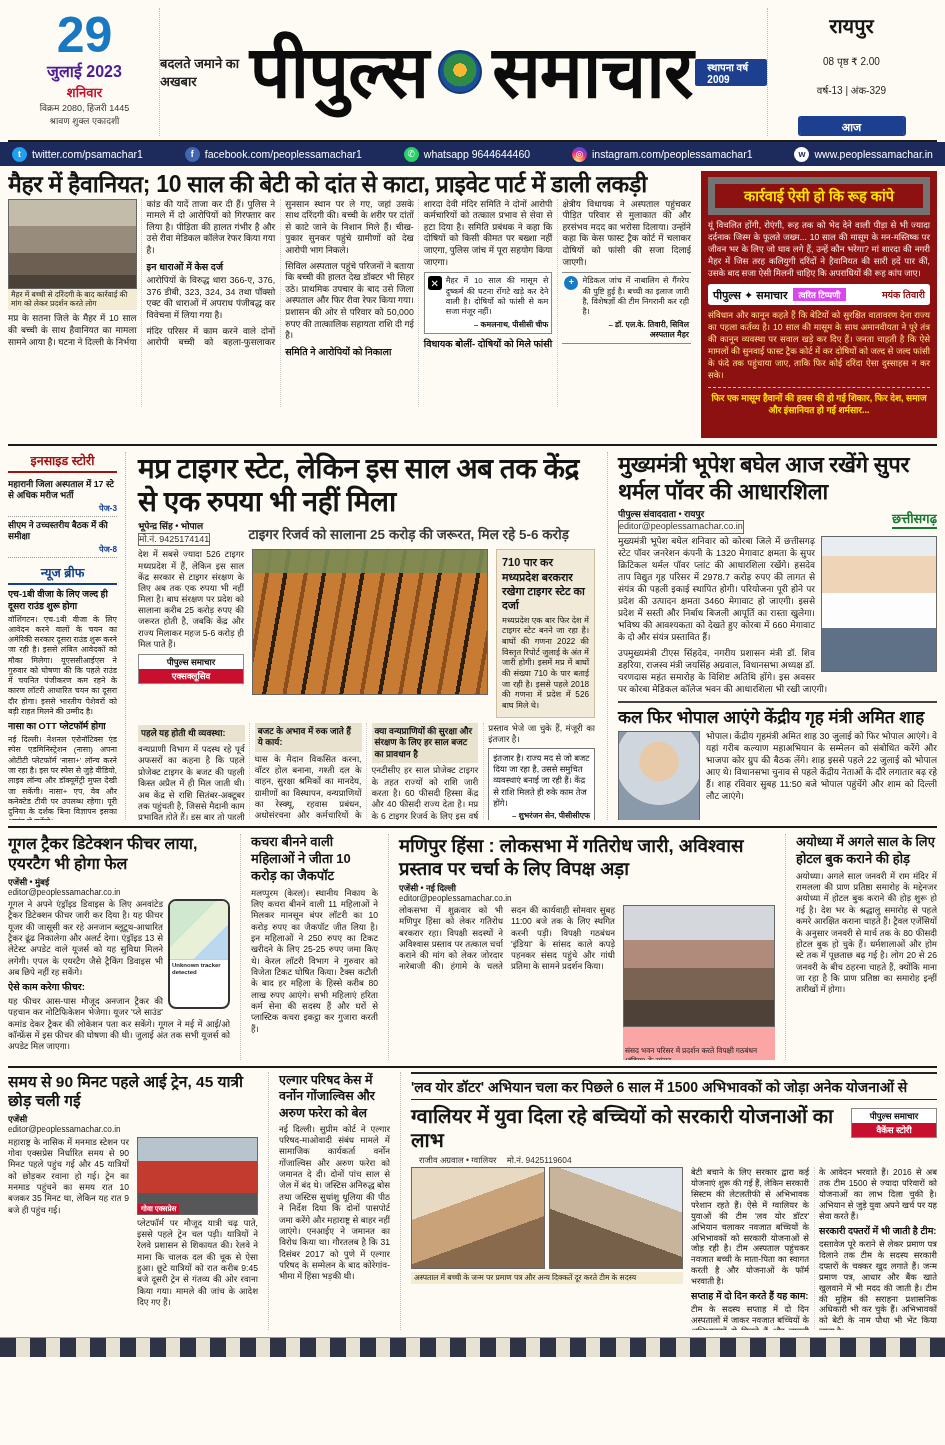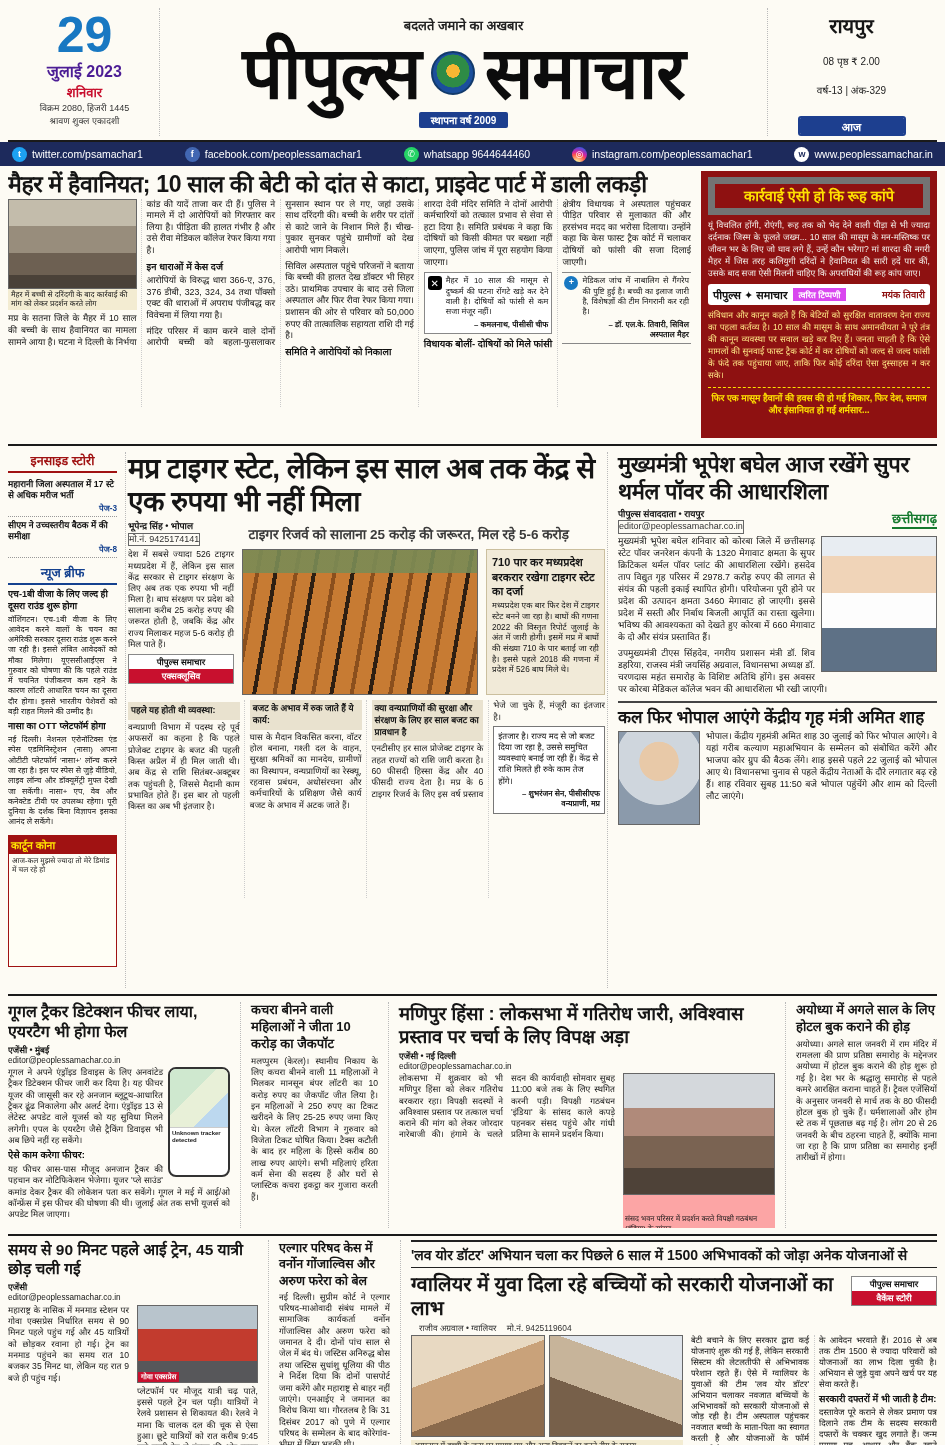--- a/index.html
+++ b/index.html
@@ -7,21 +7,21 @@
   .page{width:945px;height:1445px;margin:0 auto;background:#fdfbf4;color:#151515;
         font-family:"Liberation Sans","DejaVu Sans",sans-serif;padding:4px 8px 0;overflow:hidden;position:relative}
   p{text-align:justify}
   
   .masthead{display:flex;height:138px;border-bottom:2px solid #1a1a1a;padding:4px 2px}
   .m-left{width:150px;display:flex;flex-direction:column;align-items:center;border-right:1px dotted #bbb;padding-top:2px}
   .d-day{font-size:50px;font-weight:800;color:#1878c2;line-height:1}
   .d-month{font-size:16px;font-weight:700;color:#4c1d95}
   .d-week{font-size:13px;font-weight:700;color:#c8102e;margin:1px 0}
   .d-cal{font-size:9px;color:#333;text-align:center;line-height:1.4}
-  .m-center{flex:1;display:flex;flex-direction:column;align-items:center;justify-content:center;gap:3px}
+  .m-center{flex:1;display:flex;flex-direction:row;align-items:center;justify-content:center;gap:3px}
   .tagline{font-size:13px;font-weight:700;color:#222}
   .title-row{display:flex;align-items:center;gap:10px}
   .paper-title{font-size:72px;font-weight:800;letter-spacing:-1px;color:#0c0c0c;line-height:1}
   .logo{width:44px;height:44px;border-radius:50%;border:2px solid #123a6b;
         background:radial-gradient(circle at 50% 45%,#f7b733 0 22%,#2e8b46 23% 55%,#1b4f9c 56% 100%)}
   .est{font-size:10px;font-weight:700;color:#fff;background:#1d3f8f;padding:1px 12px;border-radius:2px}
   .m-right{width:168px;display:flex;flex-direction:column;align-items:center;gap:15px;border-left:1px dotted #bbb;padding-top:4px}
   .city{font-size:20px;font-weight:800}
   .pp,.vol{font-size:10px;color:#222}
   .today{width:108px;border:2px solid #1d3f8f;border-radius:3px;overflow:hidden;margin-top:4px;text-align:center}
@@ -63,21 +63,21 @@
   .comm{background:#8e1111;color:#f4f2ec;padding:6px 7px;overflow:hidden;display:flex;flex-direction:column;gap:5px}
   .comm-title{color:#ffe100;font-size:14.5px;font-weight:800;text-align:center;border:7px solid #737373;padding:3px 4px;line-height:1.25}
   .comm p{font-size:8.6px;line-height:1.38}
   .comm .yellow{color:#ffe786}
   .stamp-row{display:flex;align-items:center;gap:6px;background:#fff;color:#111;padding:3px 5px;border-radius:3px}
   .stamp-brand{font-weight:800;font-size:11px}
   .qc{background:#d946ef;color:#fff;font-size:8.5px;padding:1px 5px;font-weight:700}
   .auth{color:#8e1111;font-weight:800;font-size:9.5px;margin-left:auto}
   .comm-foot{color:#ffe100;font-weight:800;font-size:9px;text-align:center;line-height:1.4;border-top:1px dashed #ffe100;padding-top:4px}
   
-  .mid{display:grid;grid-template-columns:118px 1fr 330px;height:550px;padding:6px 0;border-bottom:2px solid #1a1a1a}
+  .mid{display:grid;grid-template-columns:118px 1fr 330px;gap:10px;height:382px;padding:6px 0;border-bottom:2px solid #1a1a1a}
   .rail{overflow:hidden;border-right:1px dotted #bbb;padding-right:8px}
   .rail-h{font-size:12.5px;font-weight:800;color:#a01212;border-bottom:2px solid #a01212;padding-bottom:2px;margin-bottom:3px;text-align:center}
   .rail-h.blue{color:#14418f;border-color:#14418f;margin-top:6px}
   .rit{border-bottom:1px dotted #999;padding:3px 0}
   .rit .t{font-size:8.8px;font-weight:700;line-height:1.3;text-align:left}
   .rit .pg{font-size:8.2px;font-weight:800;color:#14418f;display:block;text-align:right}
   .brief-t{font-size:9.2px;font-weight:800;line-height:1.3;margin:4px 0 2px;text-align:left}
   .brief-b{font-size:7.9px;line-height:1.3;color:#222}
   .cartoon{border:1.5px solid #a01212;margin-top:7px}
   .cartoon-h{background:#a01212;color:#ffe100;font-weight:800;font-size:10.5px;padding:2px}

